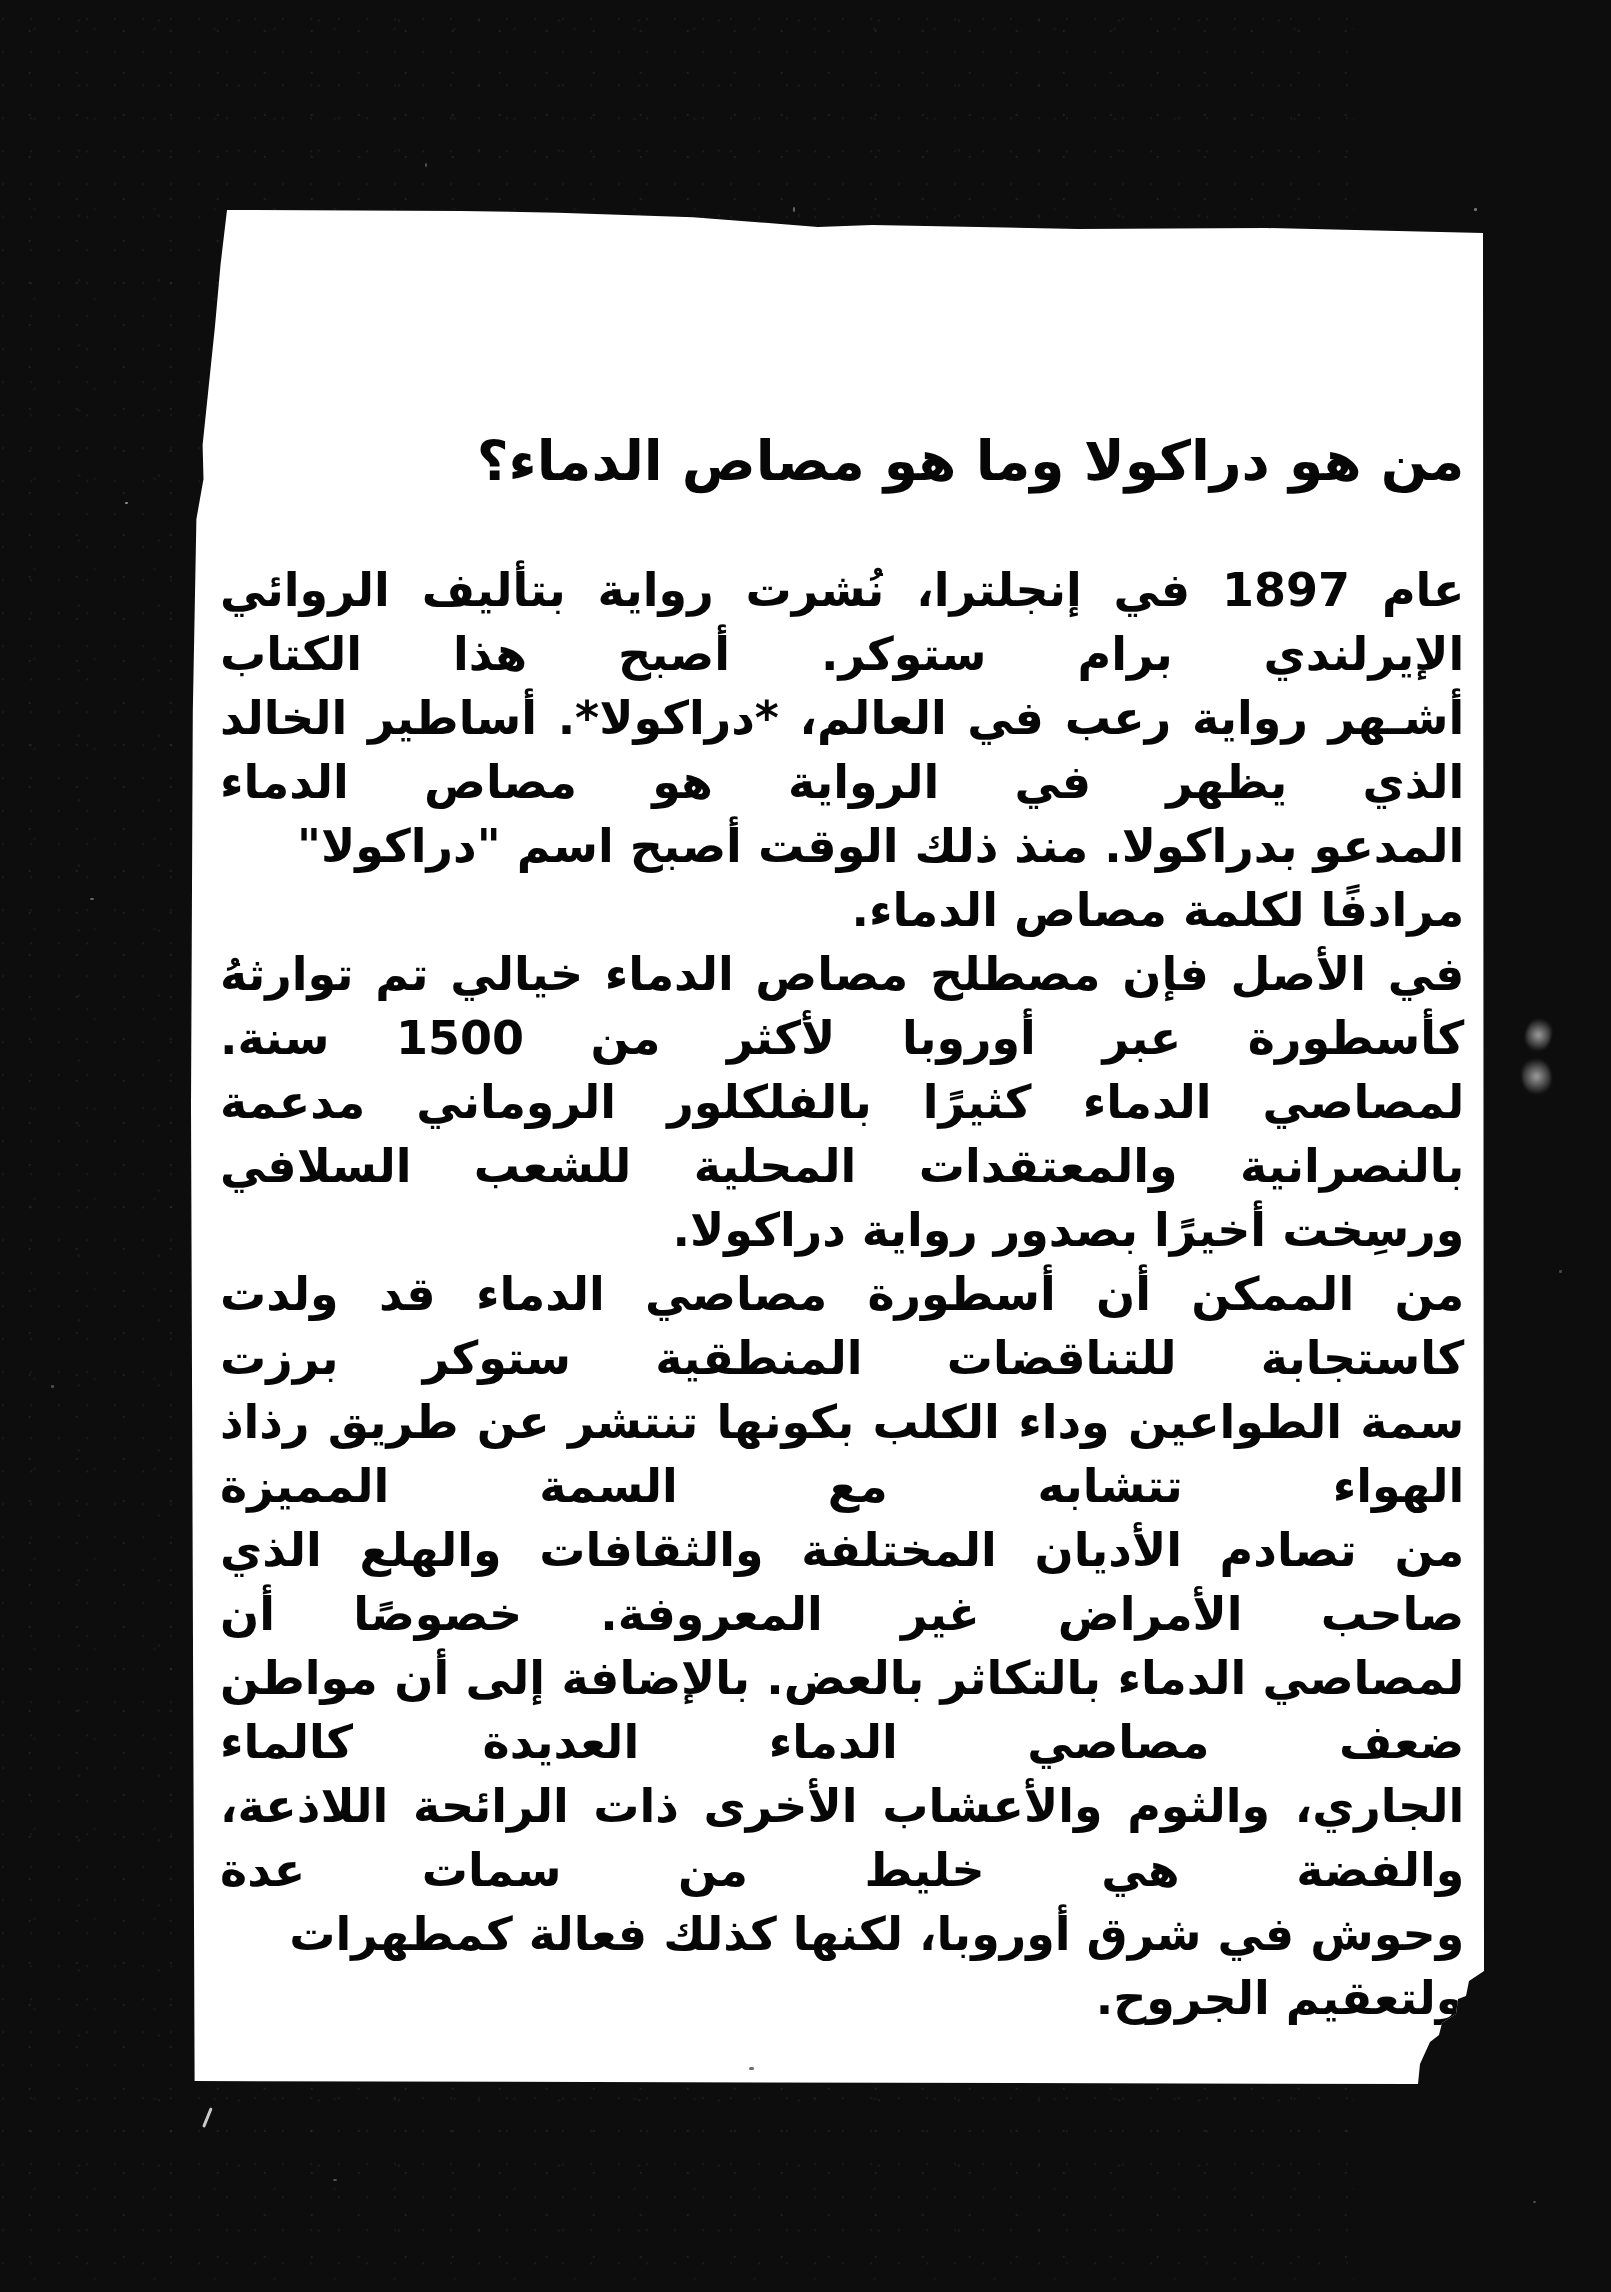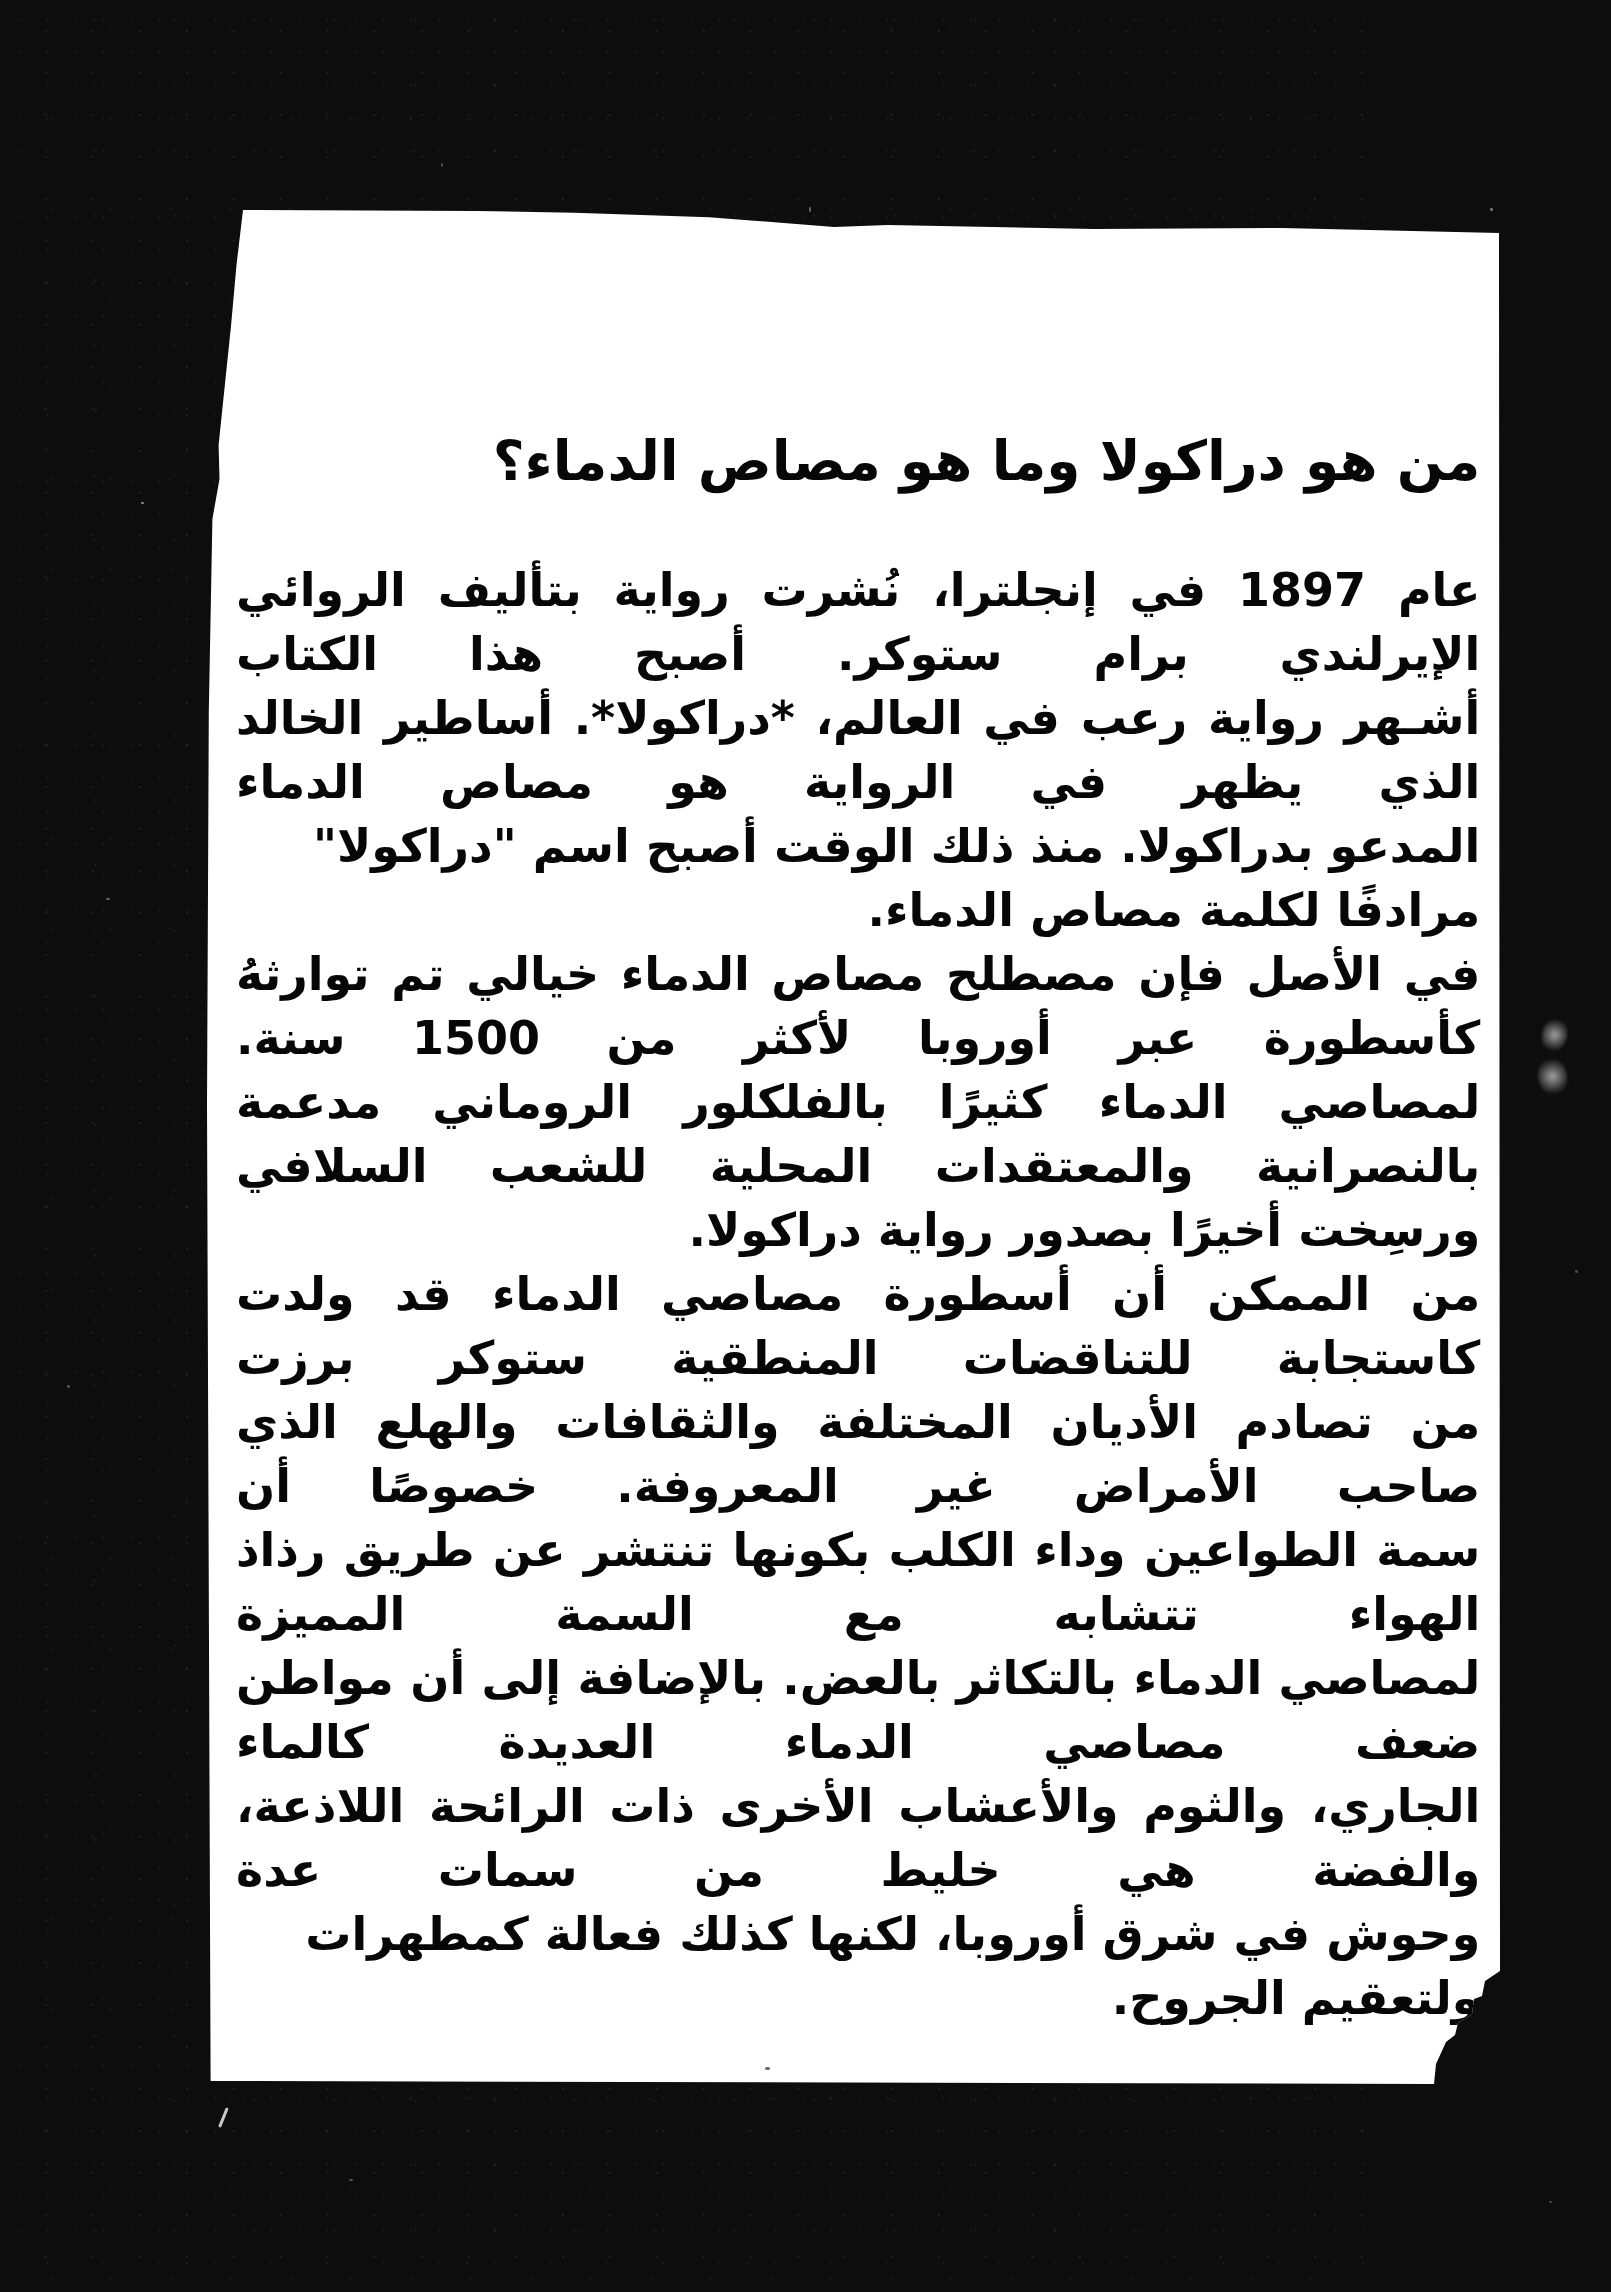--- a/index.html
+++ b/index.html
@@ -6,21 +6,21 @@
     margin: 0;
     padding: 0;
     width: 1611px;
     height: 2293px;
     background: #0d0d0d;
     overflow: hidden;
     font-family: "DejaVu Sans", sans-serif;
   }
   .scan-bg {
     position: absolute;
-    left: 16px; top: 0;
+    left: 0; top: 0;
     width: 1354px;
     height: 2293px;
     background-color: #0d0d0d;
     background-image:
       radial-gradient(circle, rgba(255,255,255,0.10) 0.7px, transparent 1.3px),
       radial-gradient(circle, rgba(255,255,255,0.06) 0.7px, transparent 1.5px),
       radial-gradient(circle, rgba(255,255,255,0.045) 0.9px, transparent 2px),
       radial-gradient(circle, rgba(255,255,255,0.035) 0.9px, transparent 2.1px);
     background-size: 47px 42px, 28px 33px, 80px 65px, 60px 90px;
     background-position: 6.3px 9.9px, 17px 2.7px, 39px 53px, 4.5px 74px;
@@ -127,22 +127,22 @@
 
         <div>
           <div class="line">في الأصل فإن مصطلح مصاص الدماء خيالي تم توارثهُ كأسطورة عبر أوروبا لأكثر من 1500 سنة.</div>
           <div class="line">لمصاصي الدماء كثيرًا بالفلكلور الروماني مدعمة بالنصرانية والمعتقدات المحلية للشعب السلافي</div>
           <div class="line last">ورسِخت أخيرًا بصدور رواية دراكولا.</div>
         </div>
 
 
         <div>
           <div class="line">من الممكن أن أسطورة مصاصي الدماء قد ولدت كاستجابة للتناقضات المنطقية ستوكر برزت</div>
+          <div class="line">سمة الطواعين وداء الكلب بكونها تنتشر عن طريق رذاذ الهواء تتشابه مع السمة المميزة</div>
           <div class="line">من تصادم الأديان المختلفة والثقافات والهلع الذي صاحب الأمراض غير المعروفة. خصوصًا أن</div>
-          <div class="line">سمة الطواعين وداء الكلب بكونها تنتشر عن طريق رذاذ الهواء تتشابه مع السمة المميزة</div>
           <div class="line">لمصاصي الدماء بالتكاثر بالعض. بالإضافة إلى أن مواطن ضعف مصاصي الدماء العديدة كالماء</div>
           <div class="line">الجاري، والثوم والأعشاب الأخرى ذات الرائحة اللاذعة، والفضة هي خليط من سمات عدة</div>
           <div class="line last">وحوش في شرق أوروبا، لكنها كذلك فعالة كمطهرات ولتعقيم الجروح.</div>
         </div>
 
       </div>
     </div>
 
     <div class="paper-dot"></div>
   </div>

